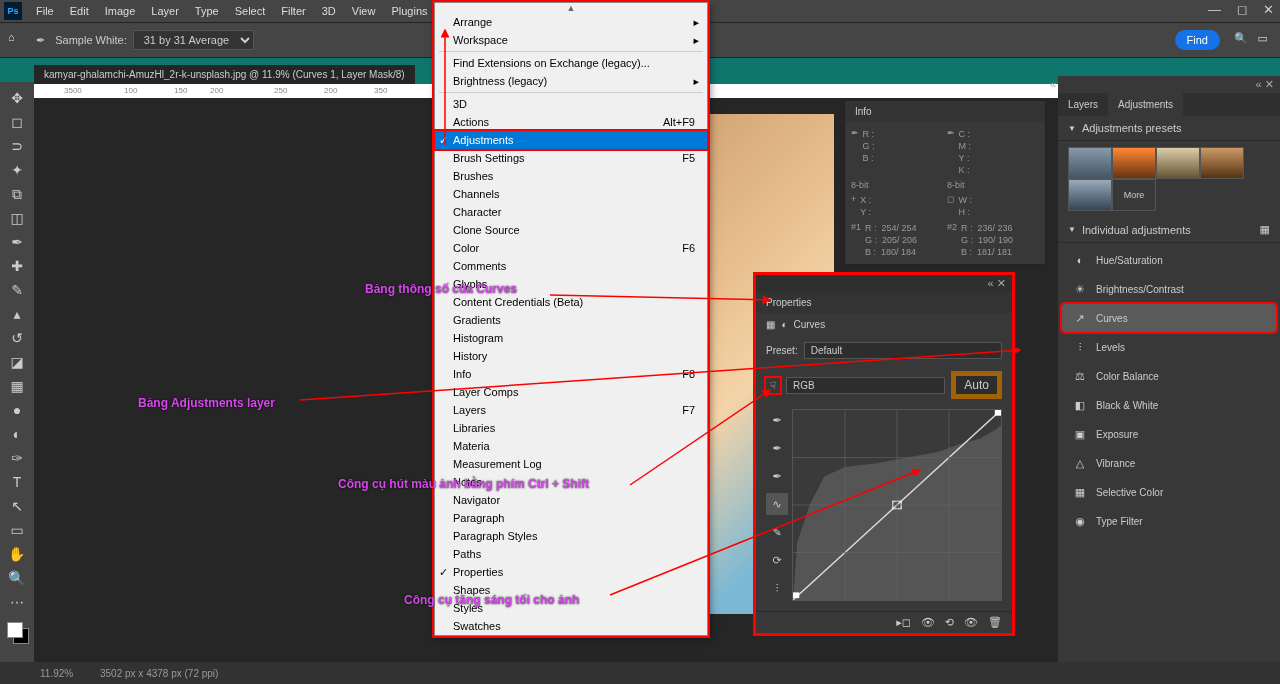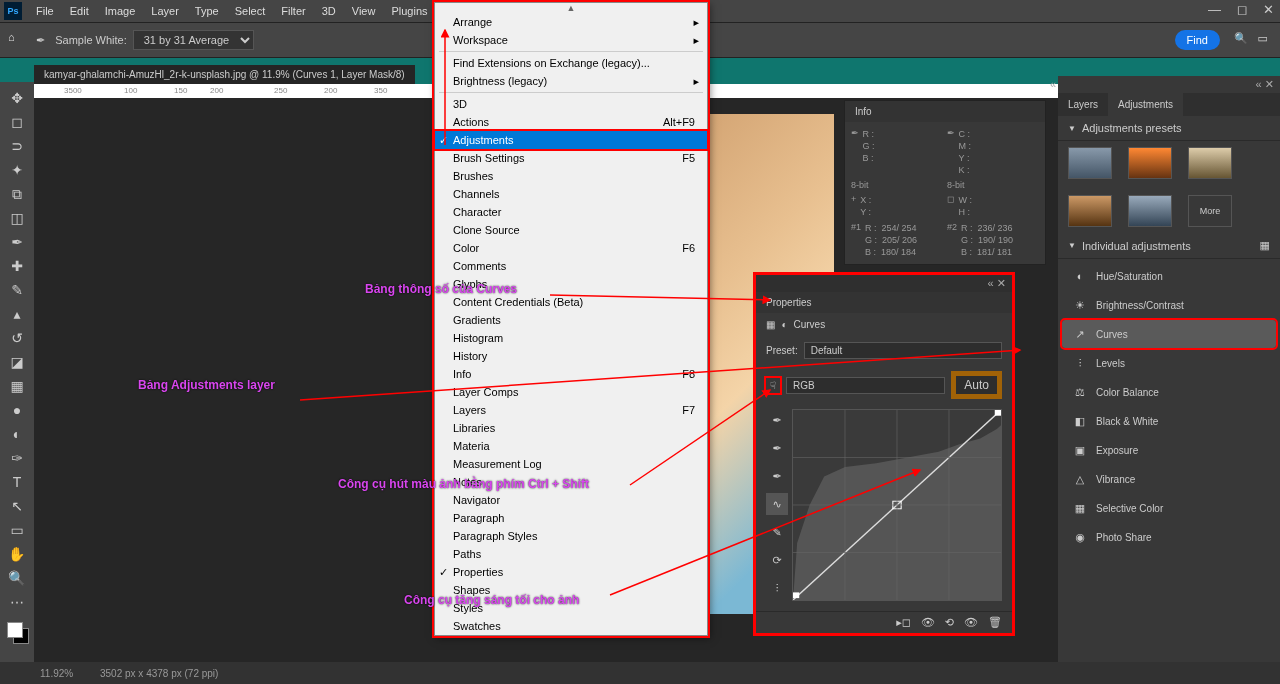--- a/index.html
+++ b/index.html
@@ -41,21 +41,21 @@
 .info-panel .title{padding:5px 10px;background:#333;font-size:10px}
 .info-panel .grid{display:grid;grid-template-columns:1fr 1fr;padding:6px;gap:4px;font-size:9px;color:#999}
 .info-panel .cell{display:flex;align-items:flex-start;gap:4px}
 .info-panel .readout{line-height:12px}
 .right-panels{position:absolute;right:0;top:76px;width:222px;background:#383838;height:600px}
 .right-panels .tabs{display:flex;background:#2f2f2f;font-size:10px}
 .right-panels .tabs span{padding:6px 10px}
 .right-panels .tabs span.act{background:#383838}
 .right-panels .section{padding:6px 10px;border-bottom:1px solid #2a2a2a;display:flex;align-items:center;gap:6px}
 .right-panels .section .chev{font-size:8px}
-.presets{display:flex;flex-wrap:wrap;gap:16px;padding:6px 10px}
+.presets{display:flex;flex-wrap:wrap;gap:0;padding:6px 10px}
 .preset{width:42px;height:30px;background:linear-gradient(#555,#333);border:1px solid #555}
 .preset.more{display:flex;align-items:center;justify-content:center;font-size:9px;color:#ccc;background:#383838}
 .adj-list{padding:2px 0}
 .adj-item{padding:6px 10px;display:flex;align-items:center;gap:8px;font-size:10px;border-radius:3px;margin:1px 4px}
 .adj-item.hl{background:#5a5a5a;outline:2px solid red}
 .adj-item .ic{width:16px;height:16px;display:inline-flex;align-items:center;justify-content:center;font-size:11px}
 .props{position:absolute;left:756px;top:275px;width:256px;background:#383838;outline:3px solid red}
 .props .hdr{background:#333;padding:5px 10px;font-size:10px;display:flex;justify-content:space-between}
 .props .row{display:flex;align-items:center;gap:6px;padding:6px 10px;font-size:10px}
 .props .row select,.props .row .field{flex:1;background:#2d2d2d;border:1px solid #555;color:#ccc;padding:2px 6px;font-size:10px}
@@ -300,21 +300,21 @@
       <div class="adj-item">
         <span class="ic">△</span>
         <span>Vibrance</span>
       </div>
       <div class="adj-item">
         <span class="ic">▦</span>
         <span>Selective Color</span>
       </div>
       <div class="adj-item">
         <span class="ic">◉</span>
-        <span>Photo Share</span>
+        <span>Type Filter</span>
       </div>
     </div>
 </div>
 
 <div class="props">
   <div style="display:flex;justify-content:flex-end;padding:2px 6px;background:#2f2f2f">
       <span class="panel-close">« ✕</span>
     </div>
   <div class="hdr">
       <span>Properties</span>
@@ -366,21 +366,21 @@
     <span>👁</span>
     <span>🗑</span>
   </div>
 </div>
 
 <div class="statusbar">
   <span class="zoom">11.92%</span>
   <span>3502 px x 4378 px (72 ppi)</span>
 </div>
 
-<div class="annot" style="left:138px;top:378px">Bảng Adjustments layer</div>
+<div class="annot" style="left:138px;top:396px">Bảng Adjustments layer</div>
 <div class="annot" style="left:365px;top:282px">Bảng thông số của Curves</div>
 <div class="annot" style="left:338px;top:477px">Công cụ hút màu ảnh bằng phím Ctrl + Shift</div>
 <div class="annot" style="left:404px;top:593px">Công cụ tăng sáng tối cho ảnh</div>
 
 <svg class="arrow" style="left:0;top:0;width:1280px;height:684px">
   <defs>
       <marker id="ah" markerWidth="6" markerHeight="6" refX="5" refY="3" orient="auto">
         <path d="M0,0 L6,3 L0,6 Z" fill="red"></path>
       </marker>
     </defs>

